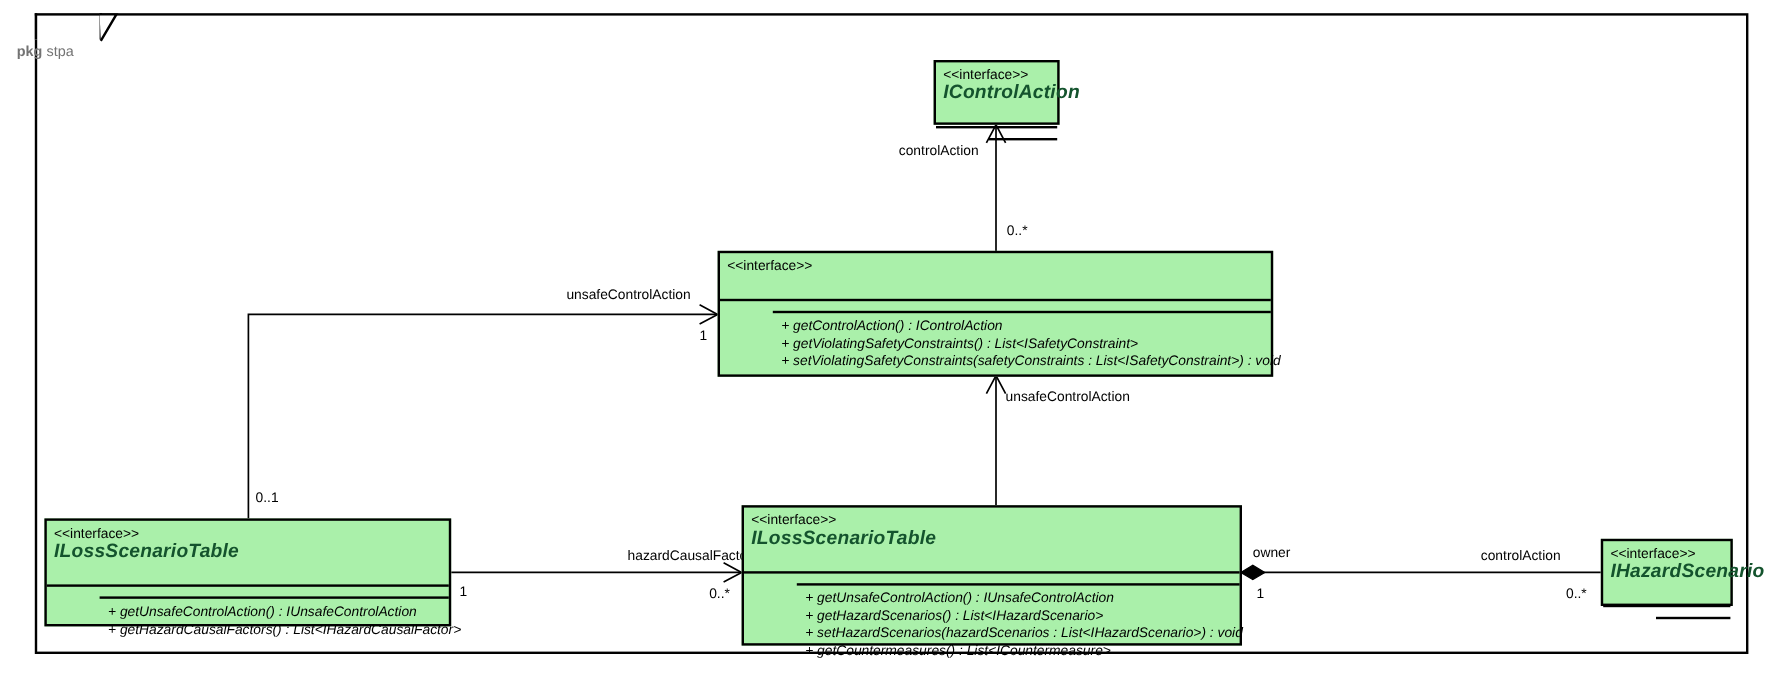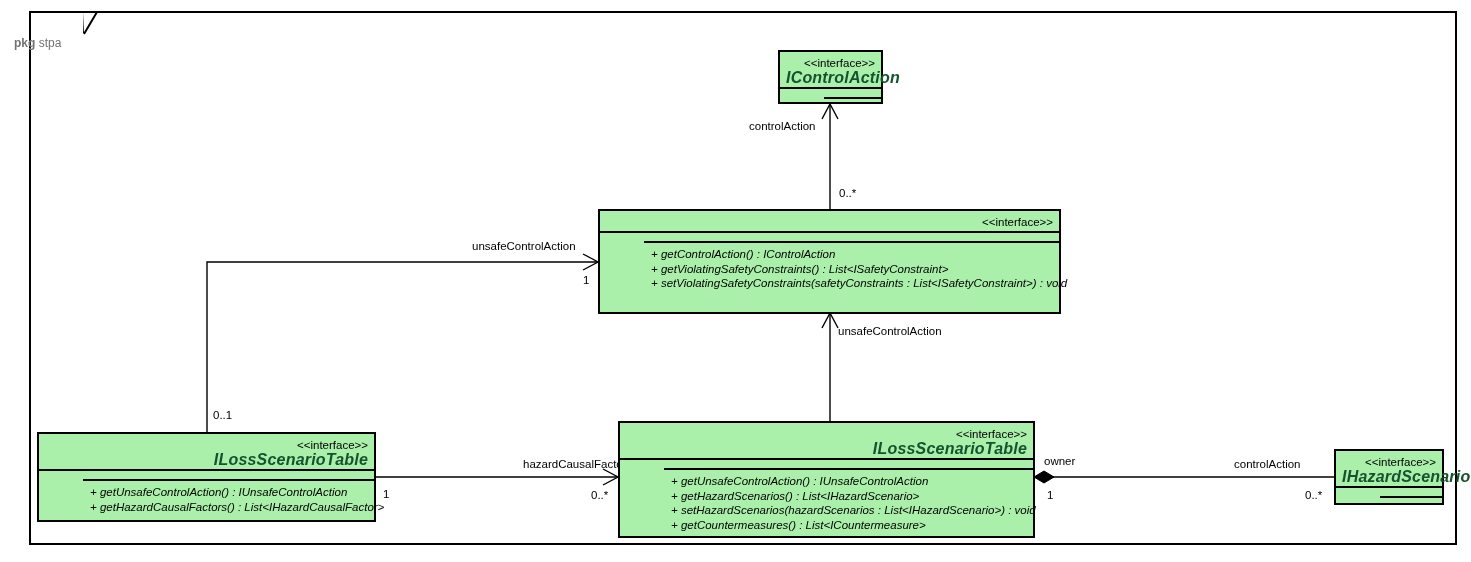--- a/index.html
+++ b/index.html
@@ -61,22 +61,22 @@
 
   
   .uml-box {
     position: absolute;
     background: #aaf0aa;
     border: 2px solid #000000;
     box-sizing: border-box;
     z-index: 4;
   }
   .uml-header {
-    padding: 4px 6px 2px 6px;
-    text-align: right;
+    padding: 4px 6px 20px 6px;
+    text-align: left;
     border-bottom: 2px solid #000000;
   }
   .uml-stereo {
     font-size: 11.5px;
     color: #000000;
     line-height: 14px;
     white-space: nowrap;
   }
   .uml-name {
     font-size: 16px;

